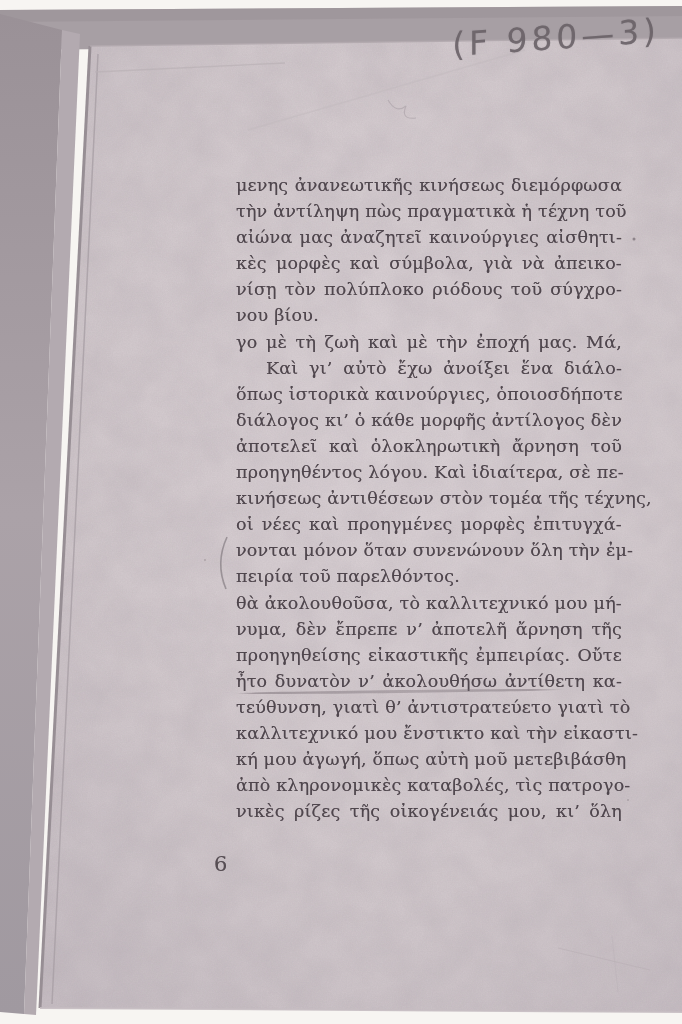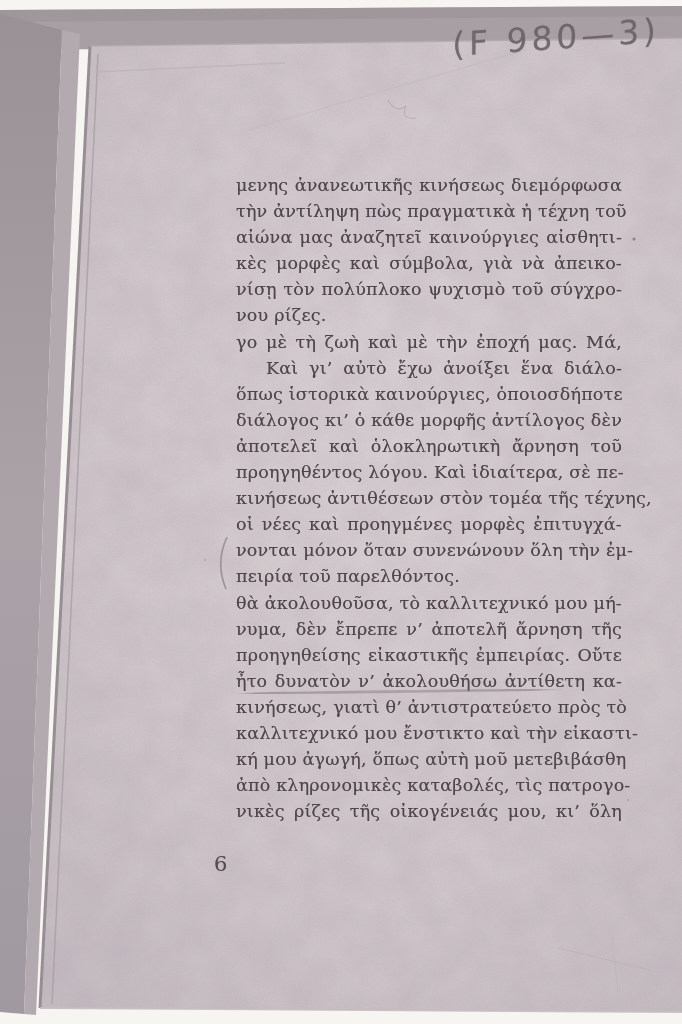--- a/index.html
+++ b/index.html
@@ -107,37 +107,37 @@
     <circle cx="205" cy="560" r="1" fill="#8d848a" opacity="0.5"></circle>
   </svg>
 
   <div class="annotation">(F 980—3)</div>
 
   <div class="text-block" id="text-block">
       <div class="line">μενης ἀνανεωτικῆς κινήσεως διεμόρφωσα</div>
       <div class="line">τὴν ἀντίληψη πὼς πραγματικὰ ἡ τέχνη τοῦ</div>
       <div class="line">αἰώνα μας ἀναζητεῖ καινούργιες αἰσθητι-</div>
       <div class="line">κὲς μορφὲς καὶ σύμβολα, γιὰ νὰ ἀπεικο-</div>
-      <div class="line">νίσῃ τὸν πολύπλοκο ψυχισμὸ τοῦ σύγχρο-</div>
-      <div class="line para-end">νου ρίζες.</div>
+      <div class="line">νίσῃ τὸν πολύπλοκο ριόδους τοῦ σύγχρο-</div>
+      <div class="line para-end">νου βίου.</div>
       <div class="line">γο μὲ τὴ ζωὴ καὶ μὲ τὴν ἐποχή μας. Μά,</div>
       <div class="line indent">Καὶ γι’ αὐτὸ ἔχω ἀνοίξει ἕνα διάλο-</div>
       <div class="line">ὅπως ἱστορικὰ καινούργιες, ὁποιοσδήποτε</div>
       <div class="line">διάλογος κι’ ὁ κάθε μορφῆς ἀντίλογος δὲν</div>
       <div class="line">ἀποτελεῖ καὶ ὁλοκληρωτικὴ ἄρνηση τοῦ</div>
       <div class="line">προηγηθέντος λόγου. Καὶ ἰδιαίτερα, σὲ πε-</div>
       <div class="line">κινήσεως ἀντιθέσεων στὸν τομέα τῆς τέχνης,</div>
       <div class="line">οἱ νέες καὶ προηγμένες μορφὲς ἐπιτυγχά-</div>
       <div class="line">νονται μόνον ὅταν συνενώνουν ὅλη τὴν ἐμ-</div>
       <div class="line para-end">πειρία τοῦ παρελθόντος.</div>
       <div class="line">θὰ ἀκολουθοῦσα, τὸ καλλιτεχνικό μου μή-</div>
       <div class="line">νυμα, δὲν ἔπρεπε ν’ ἀποτελῆ ἄρνηση τῆς</div>
       <div class="line">προηγηθείσης εἰκαστικῆς ἐμπειρίας. Οὔτε</div>
       <div class="line">ἦτο δυνατὸν ν’ ἀκολουθήσω ἀντίθετη κα-</div>
-      <div class="line">κινήσεως, γιατὶ θ’ ἀντιστρατεύετο πρὸς τὸ</div>
+      <div class="line">τεύθυνση, γιατὶ θ’ ἀντιστρατεύετο γιατὶ τὸ</div>
       <div class="line">καλλιτεχνικό μου ἔνστικτο καὶ τὴν εἰκαστι-</div>
       <div class="line">κή μου ἀγωγή, ὅπως αὐτὴ μοῦ μετεβιβάσθη</div>
       <div class="line">ἀπὸ κληρονομικὲς καταβολές, τὶς πατρογο-</div>
       <div class="line">νικὲς ρίζες τῆς οἰκογένειάς μου, κι’ ὅλη</div>
     </div>
 
   <div class="pencil-underline"></div>
 
   <svg class="margin-paren" width="18" height="54" viewBox="0 0 18 54" aria-hidden="true">
     <path d="M15,1 Q3,27 14,53" stroke="rgba(112,103,110,0.55)" stroke-width="1.6" fill="none"></path>

